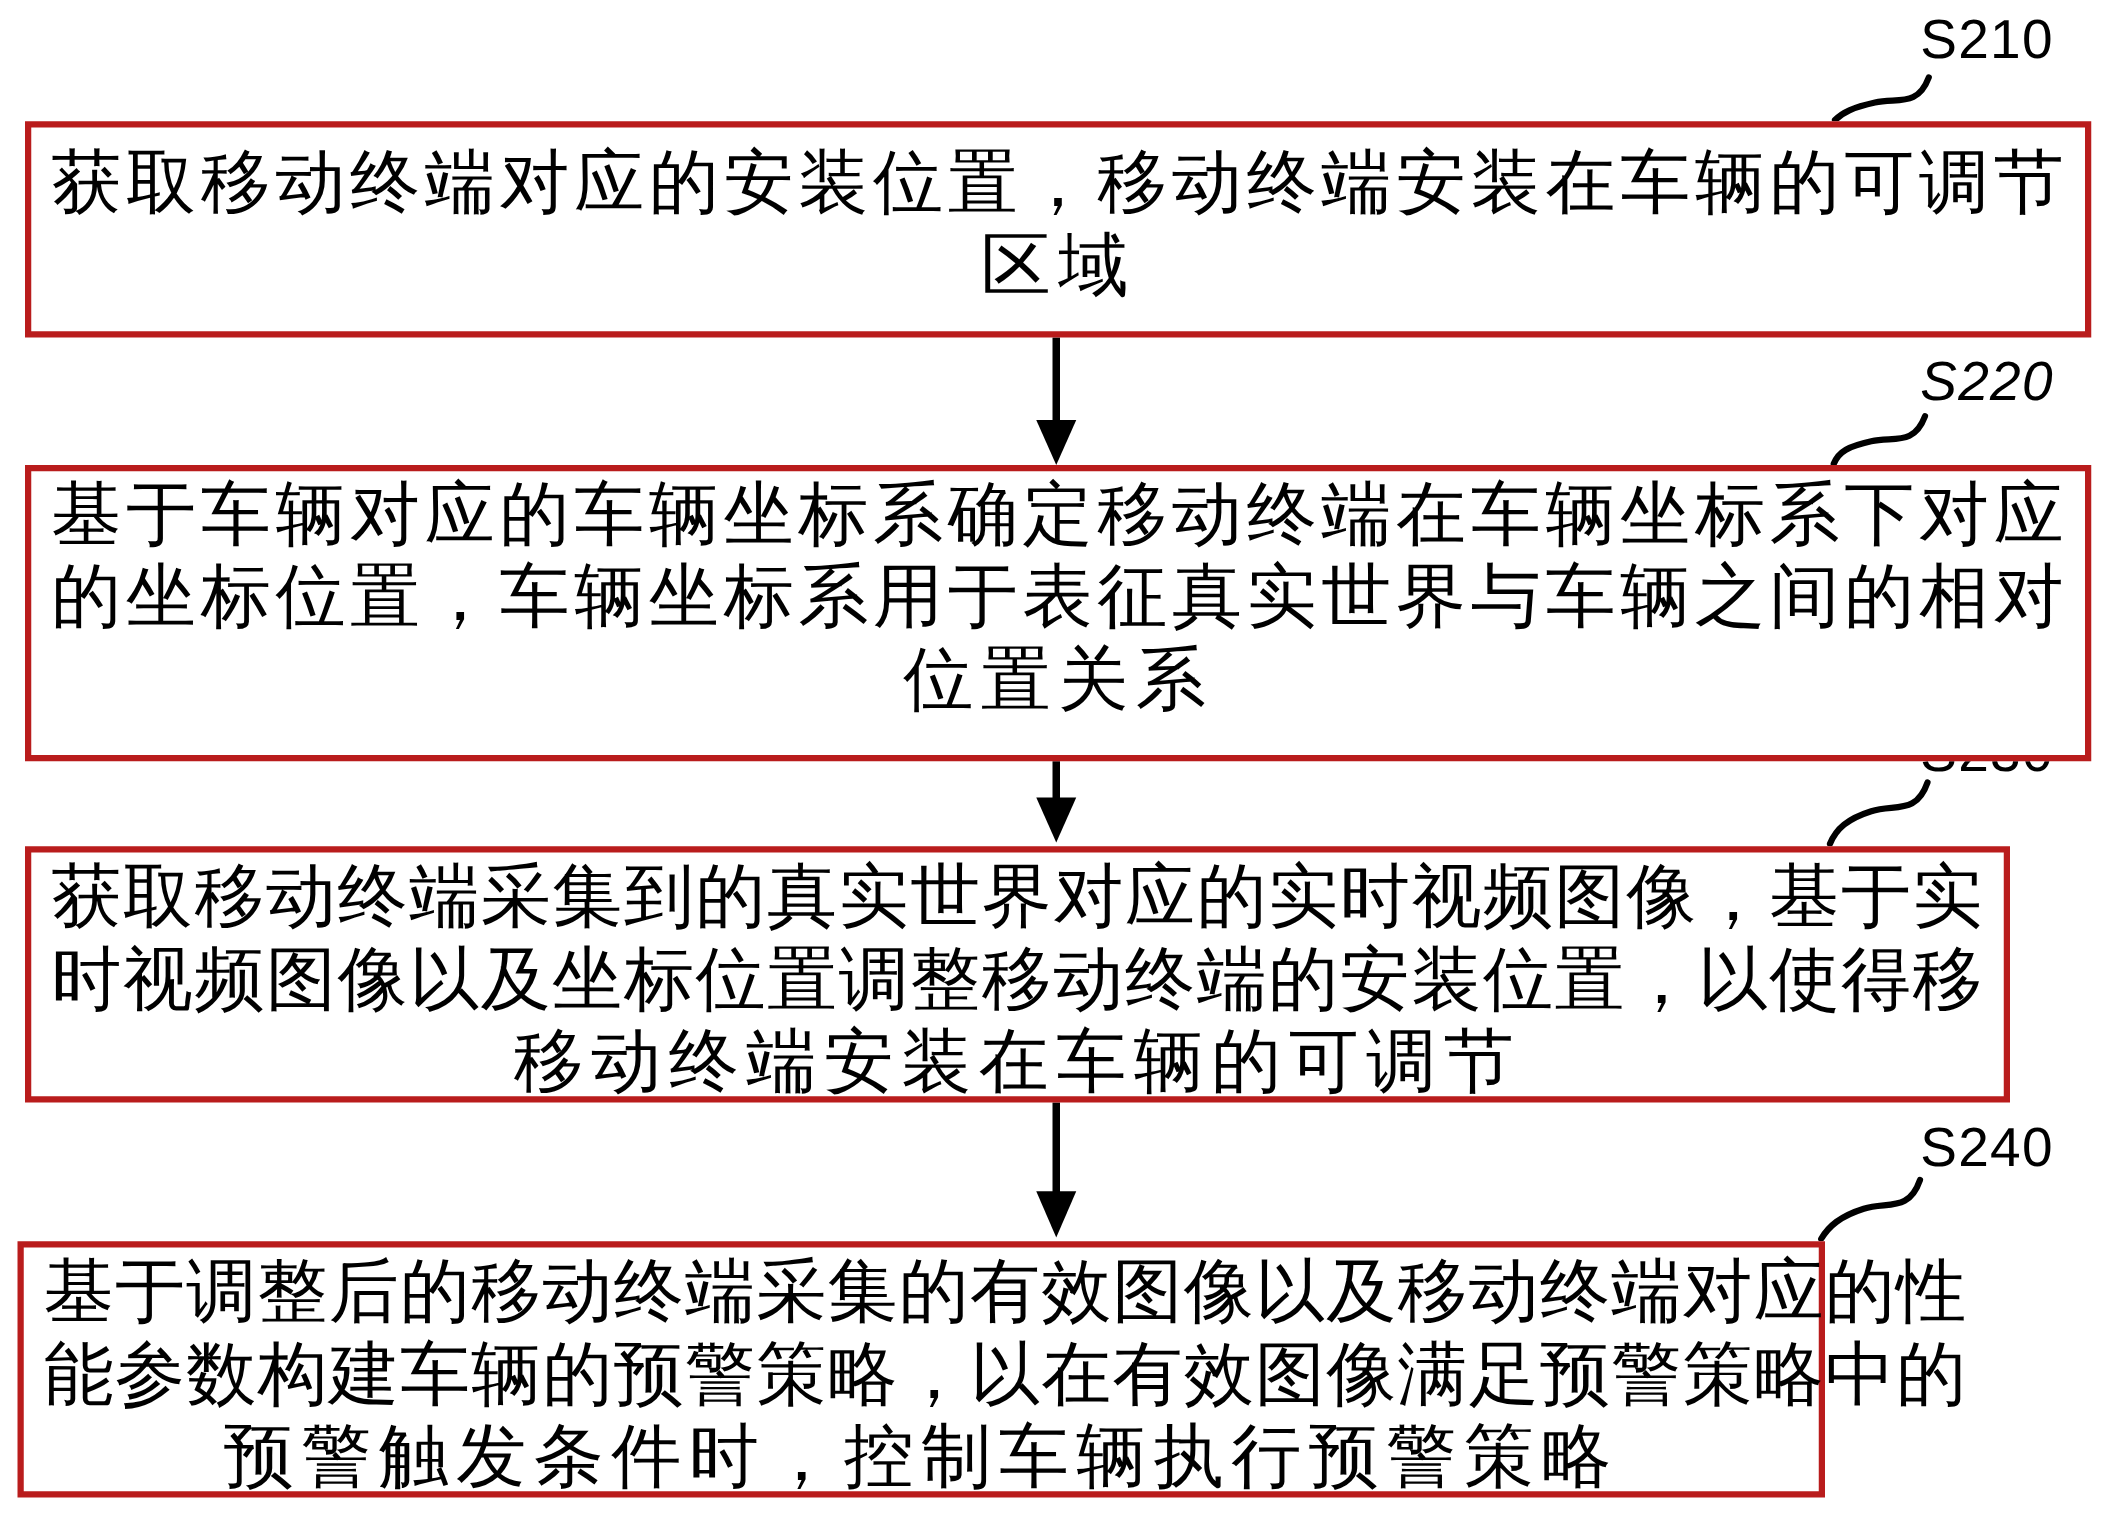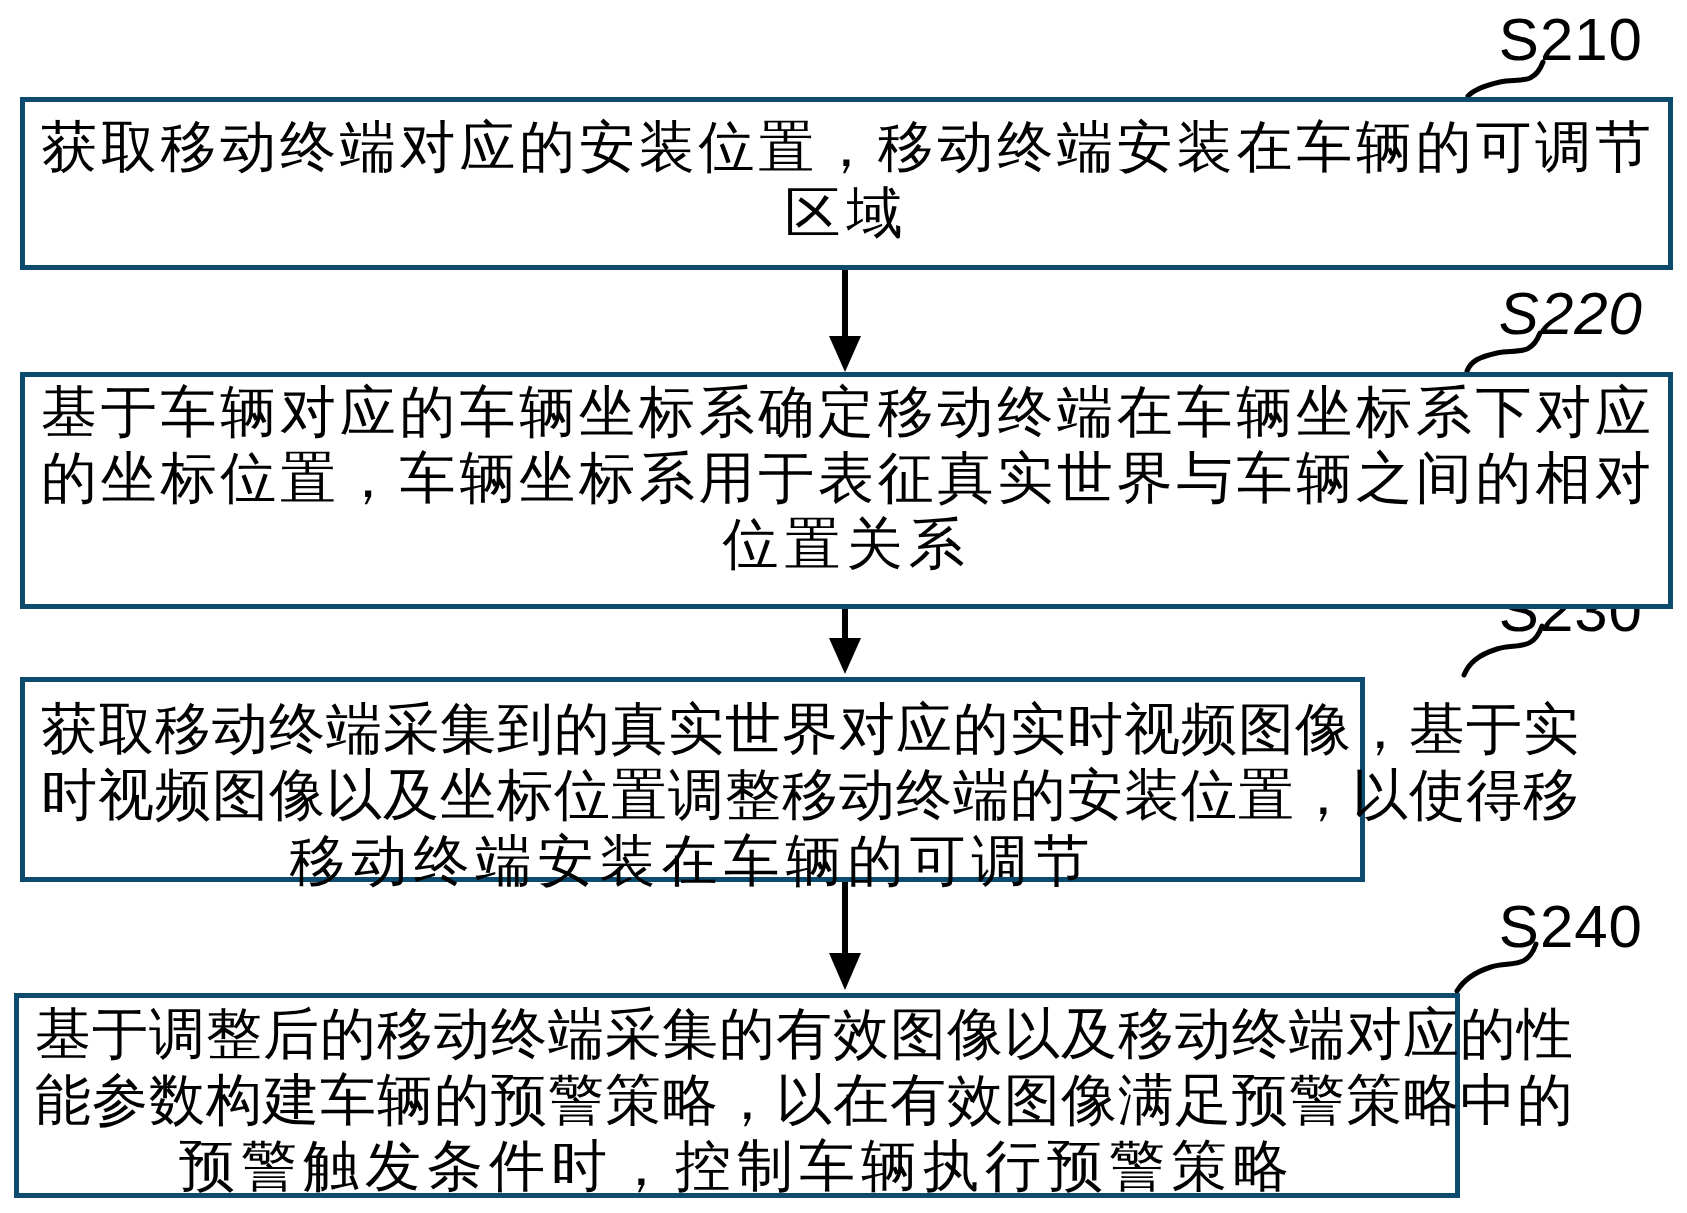--- a/index.html
+++ b/index.html
@@ -34,46 +34,46 @@
     stroke: #000000;
     stroke-width: 6;
   }
   .connectors polygon {
     fill: #000000;
     stroke: none;
   }
   .flow-box {
     position: absolute;
     box-sizing: border-box;
-    border: 5px solid #0c4a6e;
+    border: 5px solid #b91c1c;
     background: #ffffff;
     padding: 0 16px;
     font-size: 56px;
     line-height: 66px;
   }
   .box-1 { left: 20px; top: 97px;  width: 1653px; height: 173px; padding-top: 12px; }
   .box-2 { left: 20px; top: 372px; width: 1653px; height: 237px; padding-top: 2px; }
-  .box-3 { left: 20px; top: 677px; width: 1345px; height: 205px; padding-top: 14px; }
+  .box-3 { left: 20px; top: 677px; width: 1588px; height: 205px; padding-top: 3px; }
   .box-4 { left: 14px; top: 993px; width: 1446px; height: 205px; padding-top: 3px; }
   .line {
     text-align: justify;
     text-align-last: justify;
     white-space: nowrap;
     letter-spacing: 1px;
   }
   .line.center {
     text-align: left;
     text-align-last: center;
     letter-spacing: 6px;
   }
   .step-label {
     position: absolute;
     right: 44px;
     font-family: "Liberation Sans", "DejaVu Sans", sans-serif;
-    font-size: 60px;
+    font-size: 44px;
     font-weight: 400;
     line-height: 1;
     color: #000000;
     letter-spacing: 1px;
   }
   .lbl-1 { top: 10px; }
   .lbl-2 { top: 284px; font-style: italic; }
   .lbl-3 { top: 581px; }
   .lbl-4 { top: 897px; }
 </style>

